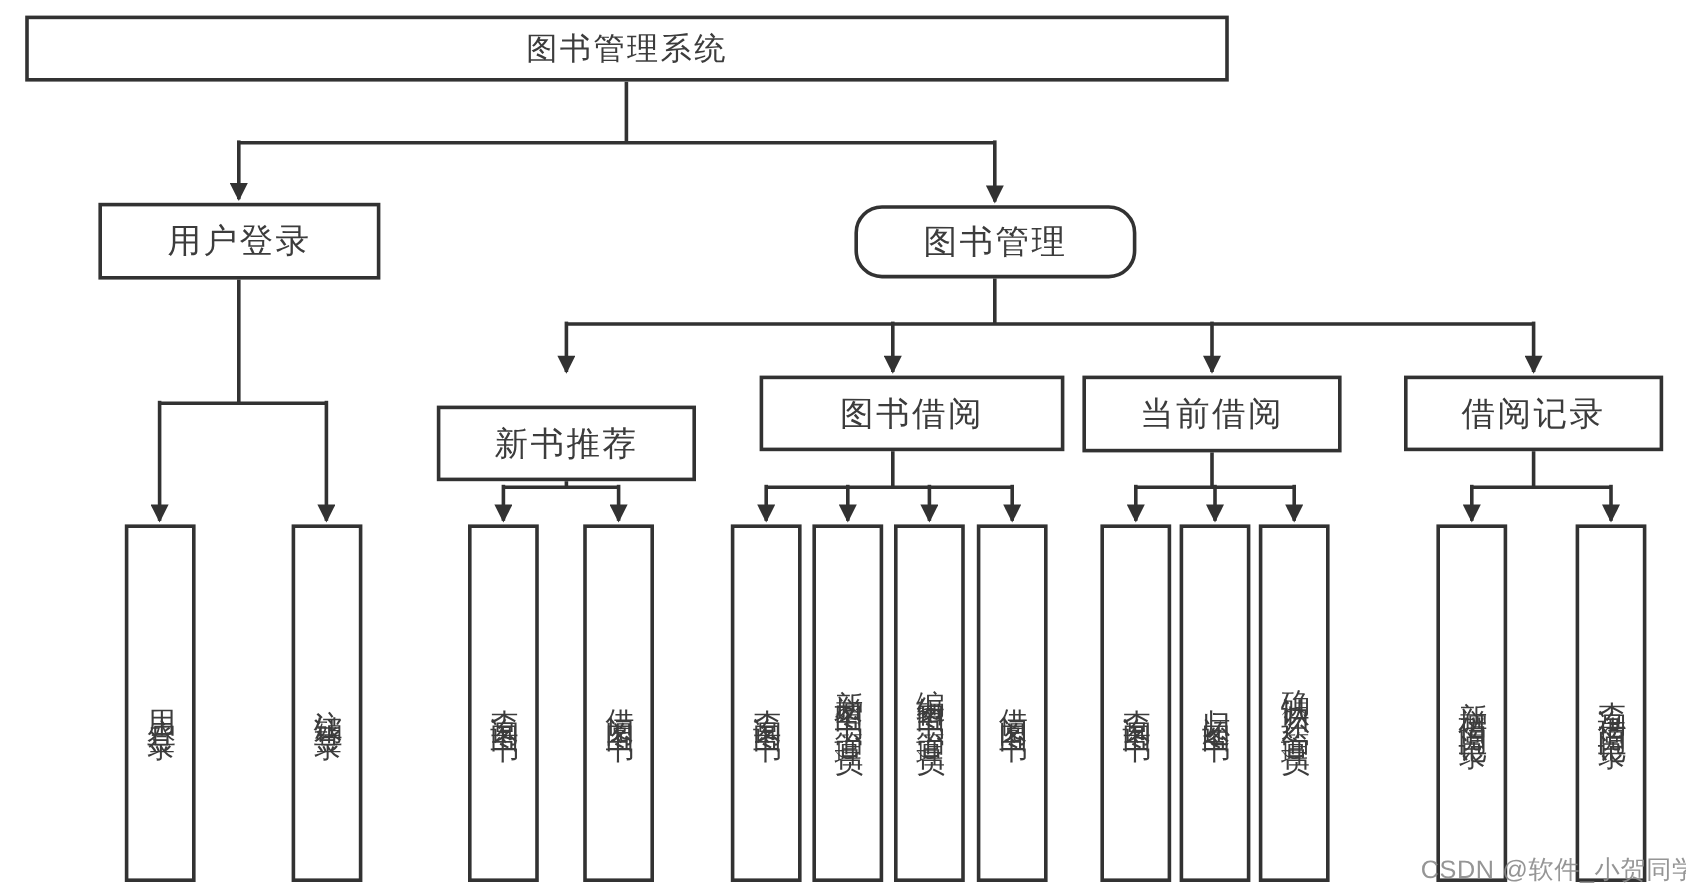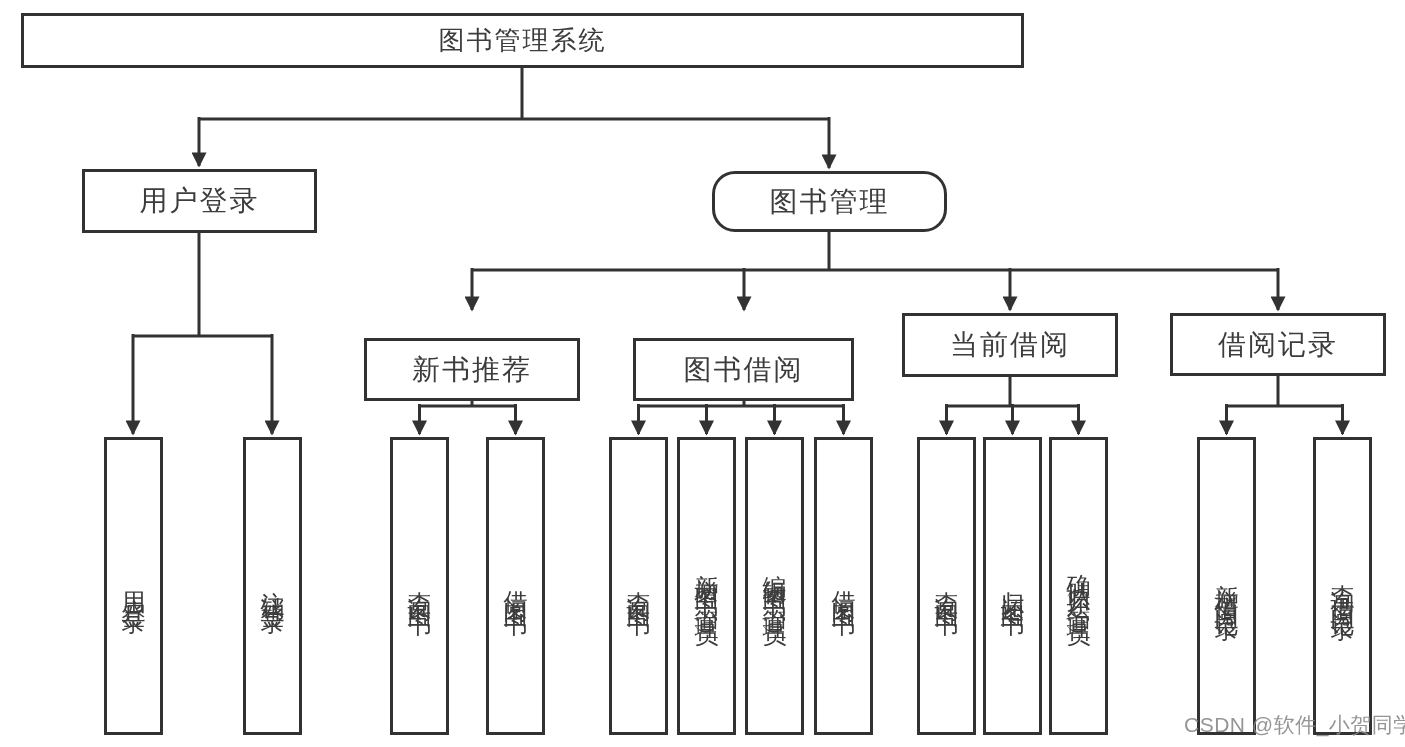--- a/index.html
+++ b/index.html
@@ -89,21 +89,21 @@
       <line x1="1342.5" y1="404" x2="1342.5" y2="434" marker-end="url(#arw)"></line>
     </g>
   </svg>
 
   <div class="node root-node" style="left:21px;top:13px;width:1003px;height:55px;">图书管理系统</div>
 
   <div class="node branch-node" style="left:82px;top:169px;width:235px;height:64px;">用户登录</div>
   <div class="node branch-node" style="left:712px;top:171px;width:235px;height:61px;border-radius:23px;">图书管理</div>
 
   <div class="node branch-node" style="left:364px;top:313px;width:216px;height:63px;margin-top:25px;">新书推荐</div>
-  <div class="node branch-node" style="left:633px;top:313px;width:221px;height:63px;margin-top:25px;">图书借阅</div>
+  <div class="node branch-node" style="left:633px;top:313px;width:254px;height:63px;">图书借阅</div>
   <div class="node branch-node" style="left:902px;top:313px;width:216px;height:64px;">当前借阅</div>
   <div class="node branch-node" style="left:1170px;top:313px;width:216px;height:63px;">借阅记录</div>
 
   <div class="node leaf" style="left:104px;top:437px;width:59px;height:298px;">用户登录</div>
   <div class="node leaf" style="left:243px;top:437px;width:59px;height:298px;">注销登录</div>
 
   <div class="node leaf" style="left:390px;top:437px;width:59px;height:298px;">查询图书</div>
   <div class="node leaf" style="left:486px;top:437px;width:59px;height:298px;">借阅图书</div>
 
   <div class="node leaf" style="left:609px;top:437px;width:59px;height:298px;">查询图书</div>

